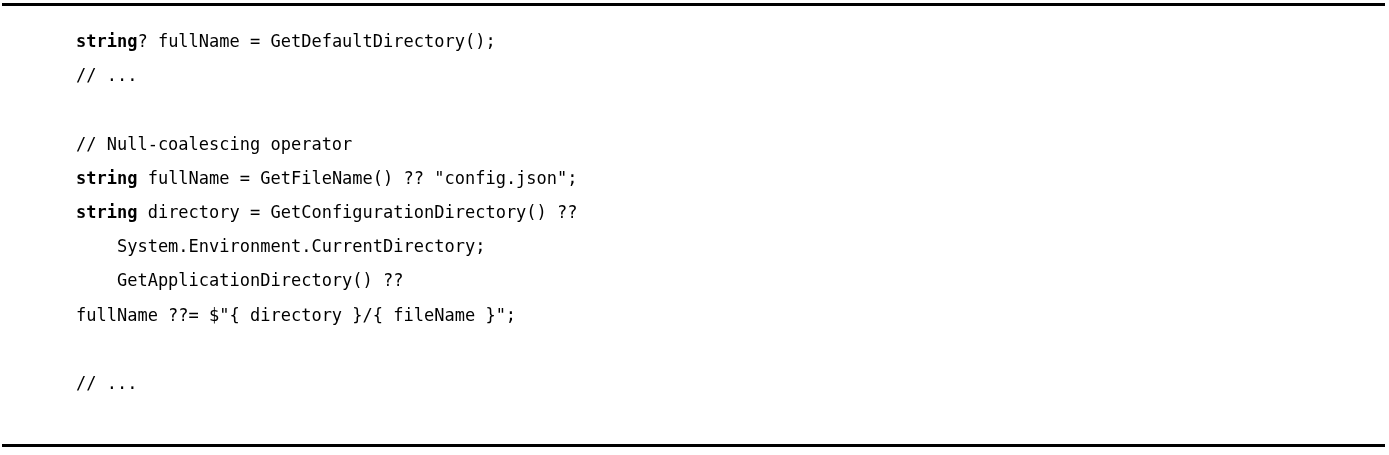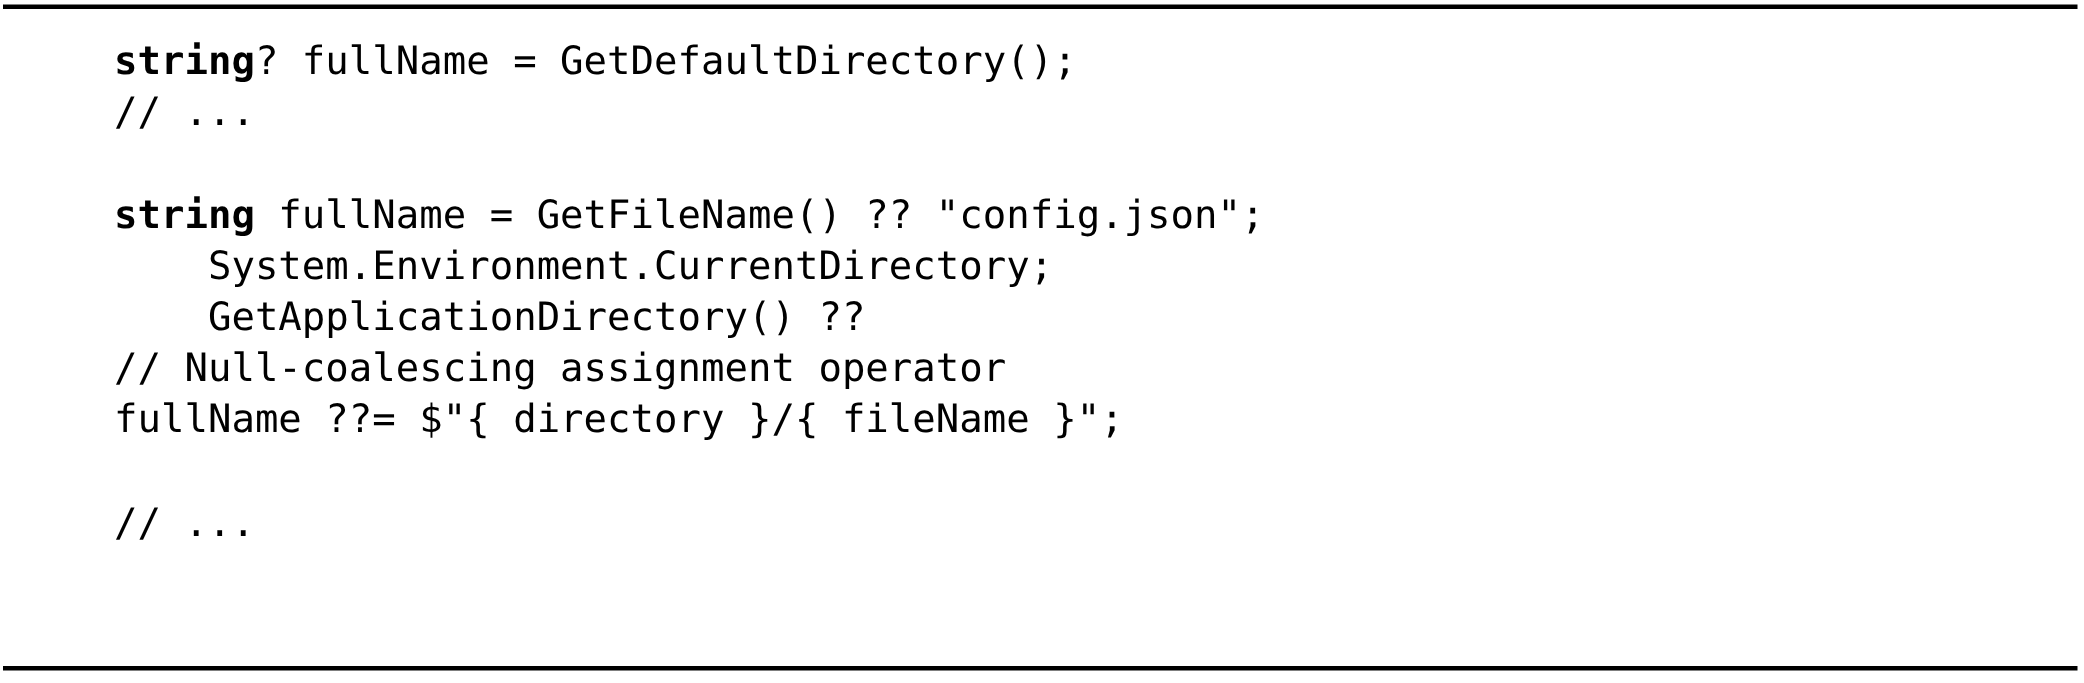--- a/index.html
+++ b/index.html
@@ -35,21 +35,21 @@
     position: absolute;
     left: 76px;
     top: 24px;
     width: 1300px;
   }
 
   .code-line {
     height: 34.2px;
     line-height: 34.2px;
     font-family: "DejaVu Sans Mono", monospace;
-    font-size: 26px;
+    font-size: 17px;
     color: #000000;
     white-space: pre;
     letter-spacing: 0px;
   }
 
   .code-line.blank {
     height: 34.2px;
   }
 
   .kw {
@@ -69,24 +69,25 @@
 <body>
 
 <div class="listing">
 
   <div class="rule rule-top"></div>
 
   <div class="code-block">
       <div class="code-line"><span class="kw">string</span><span class="plain">? fullName = GetDefaultDirectory();</span></div>
       <div class="code-line"><span class="cmt">// ...</span></div>
       <div class="code-line blank"></div>
+      <div class="code-line"><span class="cmt">// Null-coalescing operator</span></div>
       <div class="code-line"><span class="kw">string</span><span class="plain"> fullName = GetFileName() ?? "config.json";</span></div>
+      <div class="code-line"><span class="kw">string</span><span class="plain"> directory = GetConfigurationDirectory() ??</span></div>
       <div class="code-line"><span class="plain">    System.Environment.CurrentDirectory;</span></div>
       <div class="code-line"><span class="plain">    GetApplicationDirectory() ??</span></div>
-      <div class="code-line"><span class="cmt">// Null-coalescing assignment operator</span></div>
       <div class="code-line"><span class="plain">fullName ??= $"{ directory }/{ fileName }";</span></div>
       <div class="code-line blank"></div>
       <div class="code-line"><span class="cmt">// ...</span></div>
     </div>
 
   <div class="rule rule-bottom"></div>
 
 </div>
 
 </body></html>

